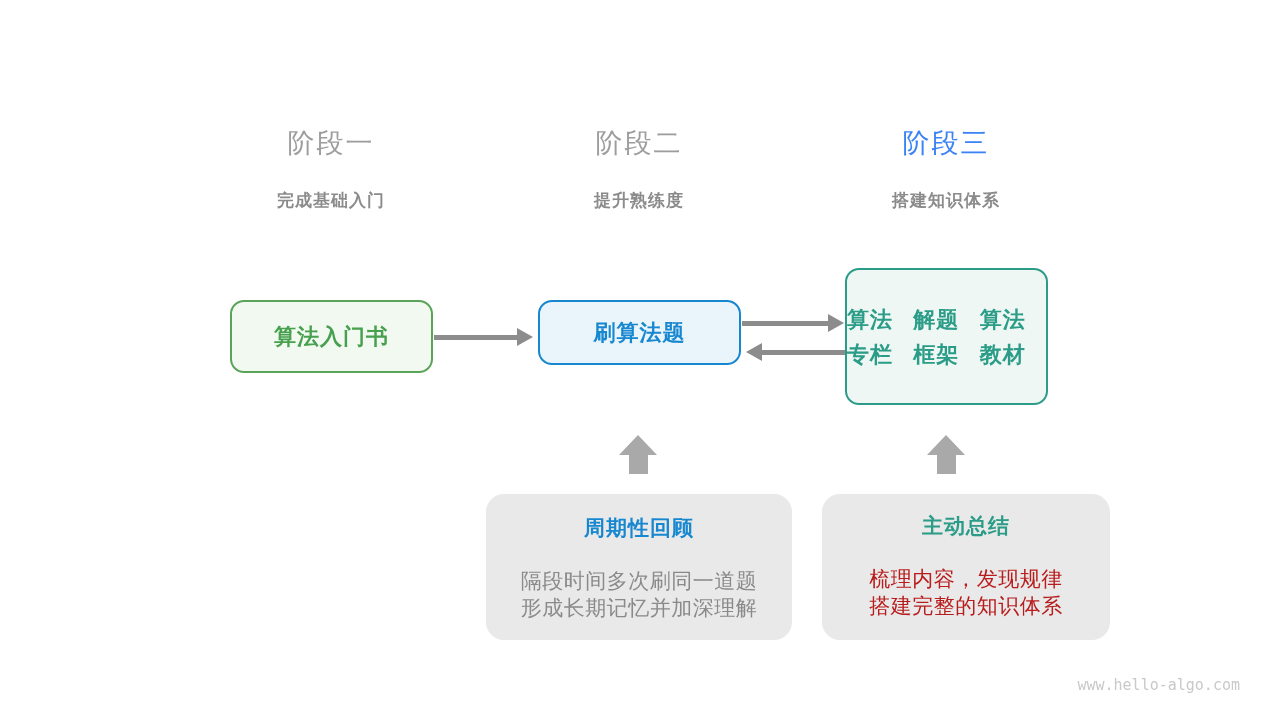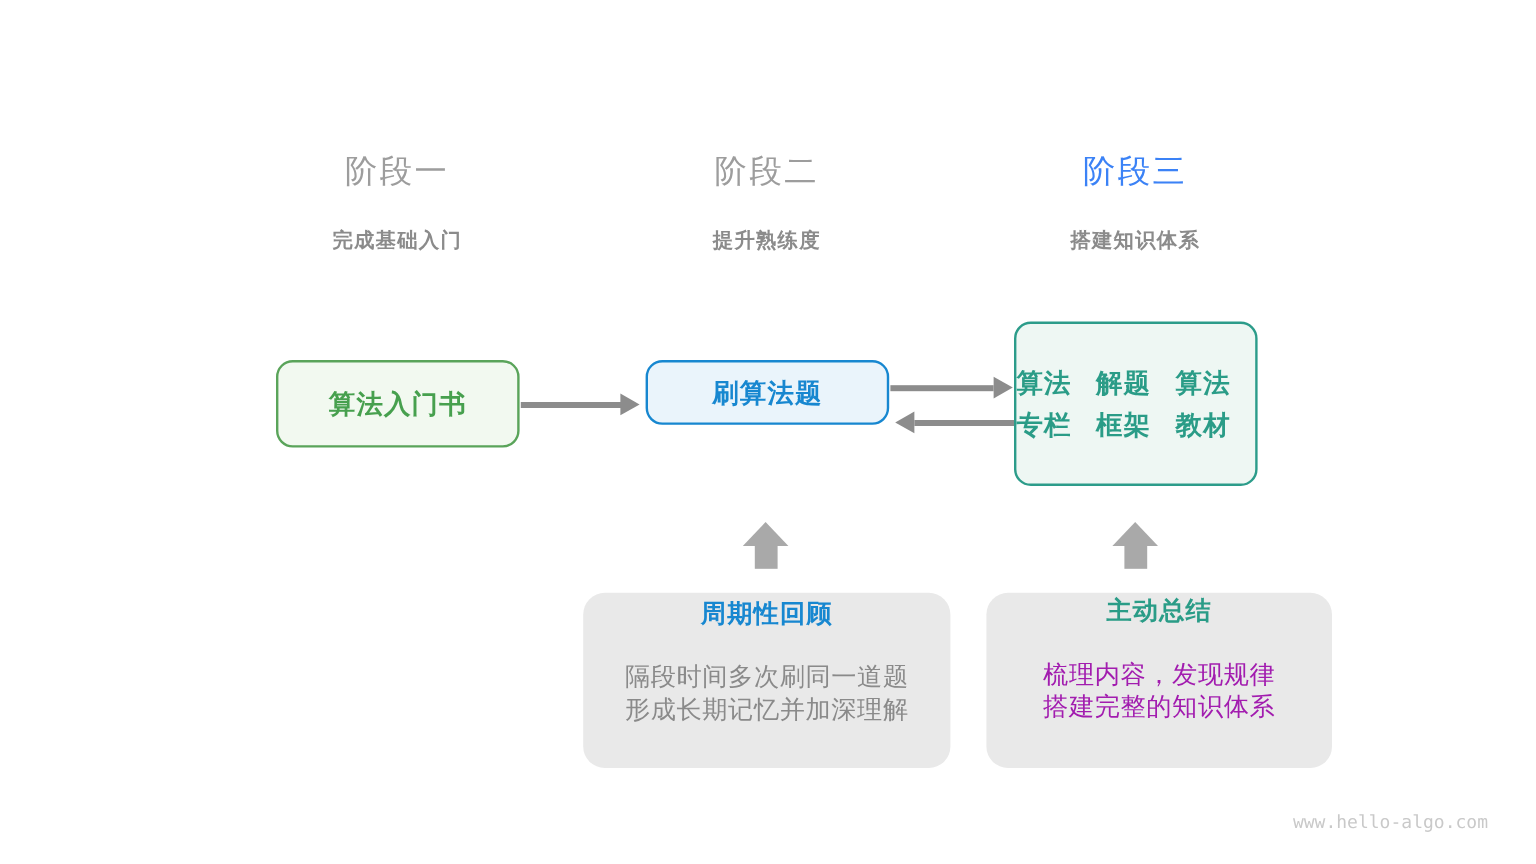--- a/index.html
+++ b/index.html
@@ -33,21 +33,21 @@
   
   .up-tri{
     position:absolute;width:0;height:0;
     border-left:19px solid transparent;border-right:19px solid transparent;
     border-bottom:20px solid #a9a9a9;
   }
   .up-stem{position:absolute;width:19px;height:19px;}
   
   .note{
     position:absolute;top:494px;height:146px;border-radius:18px;
-    box-sizing:border-box;text-align:center;padding-top:6px;
+    box-sizing:border-box;text-align:center;padding-top:22px;
   }
   .note-title{font-size:21px;font-weight:bold;line-height:24px;letter-spacing:1px;}
   .note-body{margin-top:27px;font-size:21px;line-height:27px;letter-spacing:0.5px;}
   
   .watermark{
     position:absolute;right:40px;bottom:26px;
     font-family:"DejaVu Sans Mono",monospace;font-size:15px;color:#c9c9c9;
   }
 </style>
 </head>
@@ -65,21 +65,21 @@
   </div>
   <div class="stage" style="left:796px">
     <div class="stage-label" style="color: #3b82f6;">阶段三</div>
     <div class="stage-sublabel" style="color: rgb(139, 139, 139);">搭建知识体系</div>
   </div>
 
   <div class="node" style="left: 230px; top: 300px; width: 203px; height: 73px; color: rgb(71, 160, 78); border-color: rgb(90, 164, 90); background-color: rgb(242, 249, 240);">
     <div class="node-line">算法入门书</div>
   </div>
 
-  <div class="node" style="left: 538px; top: 300px; width: 203px; height: 54px; color: rgb(23, 135, 208); border-color: rgb(23, 135, 208); background-color: rgb(234, 244, 251);">
+  <div class="node" style="left: 538px; top: 300px; width: 203px; height: 65px; color: rgb(23, 135, 208); border-color: rgb(23, 135, 208); background-color: rgb(234, 244, 251);">
     <div class="node-line">刷算法题</div>
   </div>
 
   <div class="node" style="left: 845px; top: 268px; width: 203px; height: 137px; color: rgb(42, 156, 135); border-color: rgb(44, 156, 138); background-color: rgb(238, 247, 243);">
     <div class="node-line">算法专栏</div>
     <div class="node-line">解题框架</div>
     <div class="node-line">算法教材</div>
   </div>
 
   <div class="shaft" style="left: 434px; top: 335px; width: 85px; background-color: rgb(140, 140, 140);"></div>
@@ -100,21 +100,21 @@
   <div class="note" style="left: 486px; width: 306px; background-color: rgb(233, 233, 233);">
     <div class="note-title" style="color: rgb(23, 135, 208);">周期性回顾</div>
     <div class="note-body" style="color: rgb(138, 138, 138);">
       <div>隔段时间多次刷同一道题</div>
       <div>形成长期记忆并加深理解</div>
     </div>
   </div>
 
   <div class="note" style="left: 822px; width: 288px; background-color: rgb(233, 233, 233); font-family: Liberation Mono, monospace;">
     <div class="note-title" style="color: rgb(42, 156, 135);">主动总结</div>
-    <div class="note-body" style="color: #a21caf;">
+    <div class="note-body" style="color: #b91c1c;">
       <div>梳理内容，发现规律</div>
       <div>搭建完整的知识体系</div>
     </div>
   </div>
 
   <div class="watermark">www.hello-algo.com</div>
 
 </div>
 
 </body></html>

